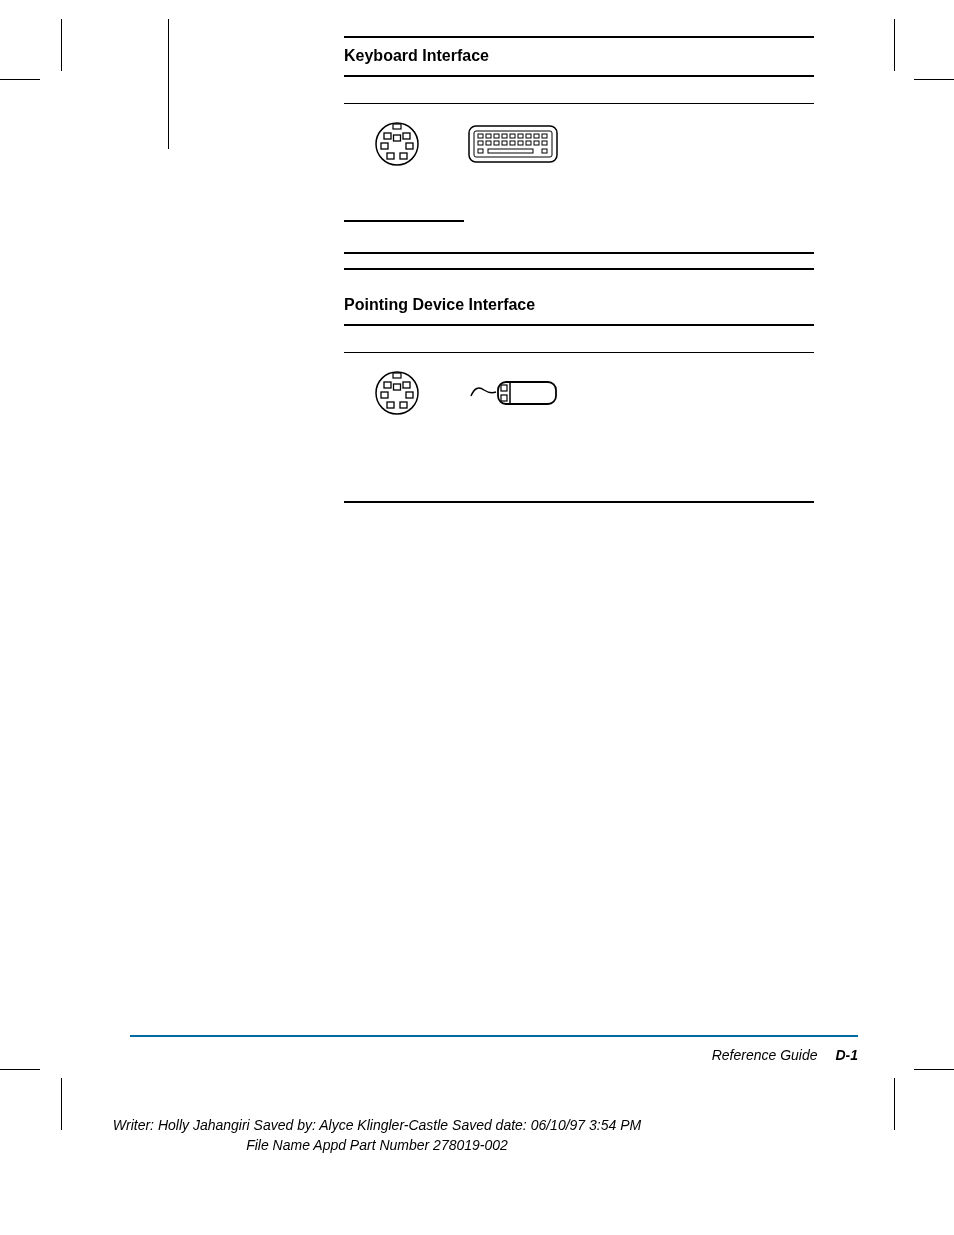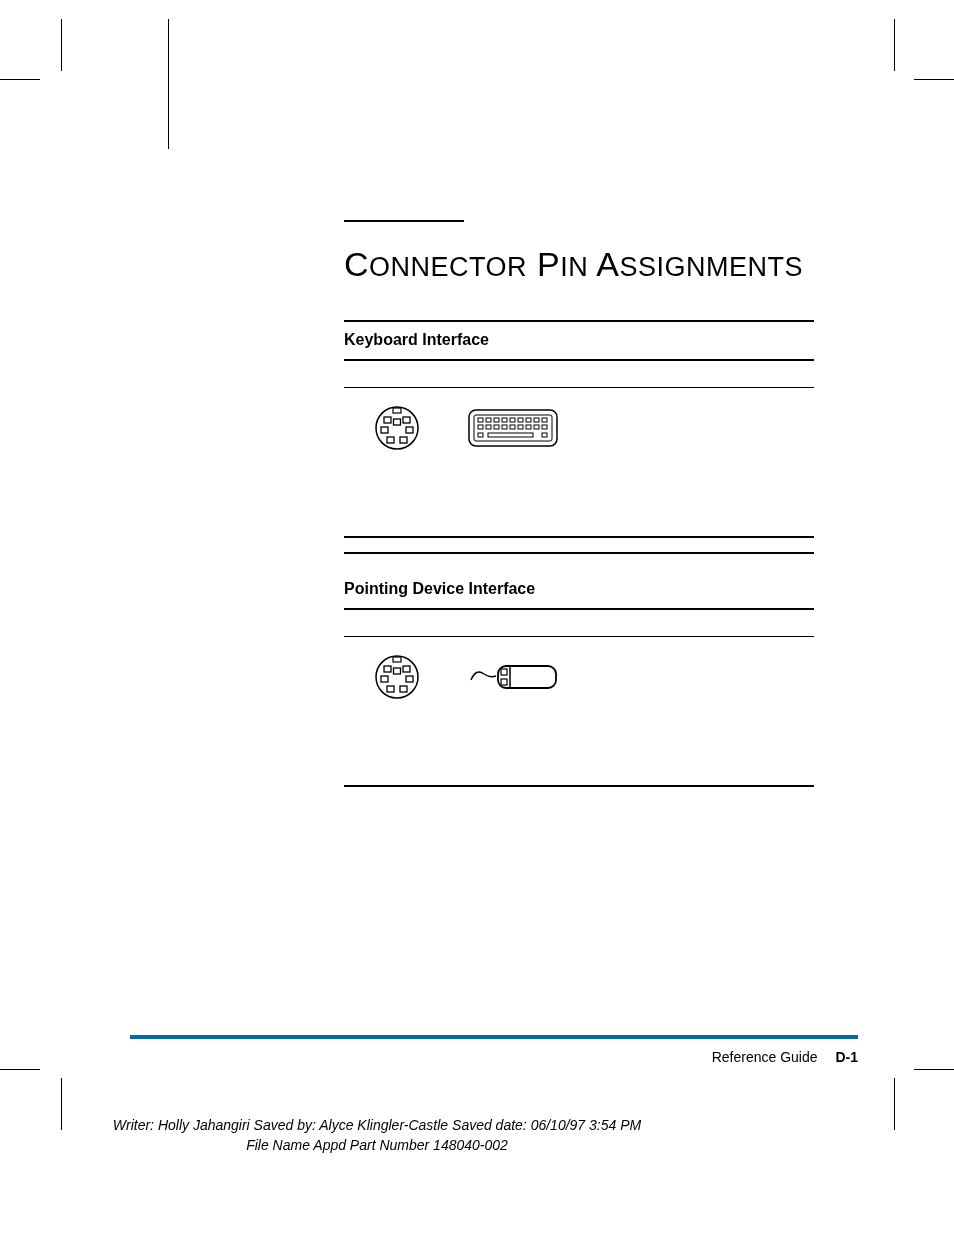--- a/index.html
+++ b/index.html
@@ -62,23 +62,24 @@
     }
     .section .end-rule { height: 2px; background: #000; margin-top: 86px; }
 
     .section2-toprule { margin-left:176px; width:470px; height:2px; background:#000; margin-top:14px; }
 
     .footer {
       position: absolute;
       left: 130px;
       top: 1035px;
       width: 728px;
-      border-top: 4px solid #0369a1;
+      border-top: 2px solid #0369a1;
       padding-top: 10px;
       text-align: right;
+      font-style: italic;
       font-size: 14px;
     }
     .footer .pg { font-weight: bold; margin-left: 14px; }
 
     .meta {
       position: absolute;
       left: 0;
       top: 1116px;
       width: 754px;
       text-align: center;
@@ -98,25 +99,20 @@
 <div class="crop ct2-h"></div>
 <div class="crop cb-v"></div>
 <div class="crop cb-h"></div>
 <div class="crop cb2-v"></div>
 <div class="crop cb2-h"></div>
 
 <div class="vline"></div>
 <div class="hrule-short"></div>
 
 <div class="page">
-  <h1 class="title">
-    <span>C</span><span class="sc">ONNECTOR</span>
-    <span>P</span><span class="sc">IN</span>
-    <span>A</span><span class="sc">SSIGNMENTS</span>
-  </h1>
 
   <div class="section">
     <div class="top-rule"></div>
     <div class="heading">Keyboard Interface</div>
     <div class="under-rule"></div>
     <div class="thin-rule"></div>
     <div class="icons">
       <span>
         <svg width="46" height="44" viewBox="0 0 46 44">
           <circle cx="23" cy="22" r="21" fill="none" stroke="#000" stroke-width="1.5"></circle>
@@ -196,14 +192,14 @@
   </div>
 </div>
 
 <div class="footer">
   <span>Reference Guide</span>
   <span class="pg">D-1</span>
 </div>
 
 <div class="meta">
   <div>Writer: Holly Jahangiri    Saved by: Alyce Klingler-Castle    Saved date: 06/10/97 3:54 PM</div>
-  <div>File Name Appd    Part Number 148040-002</div>
+  <div>File Name Appd    Part Number 278019-002</div>
 </div>
 
 </body></html>

